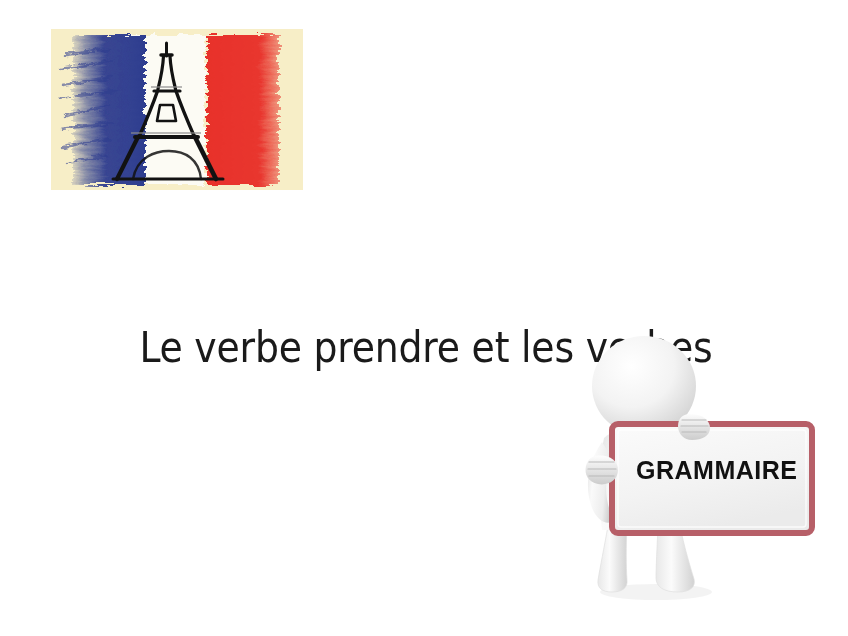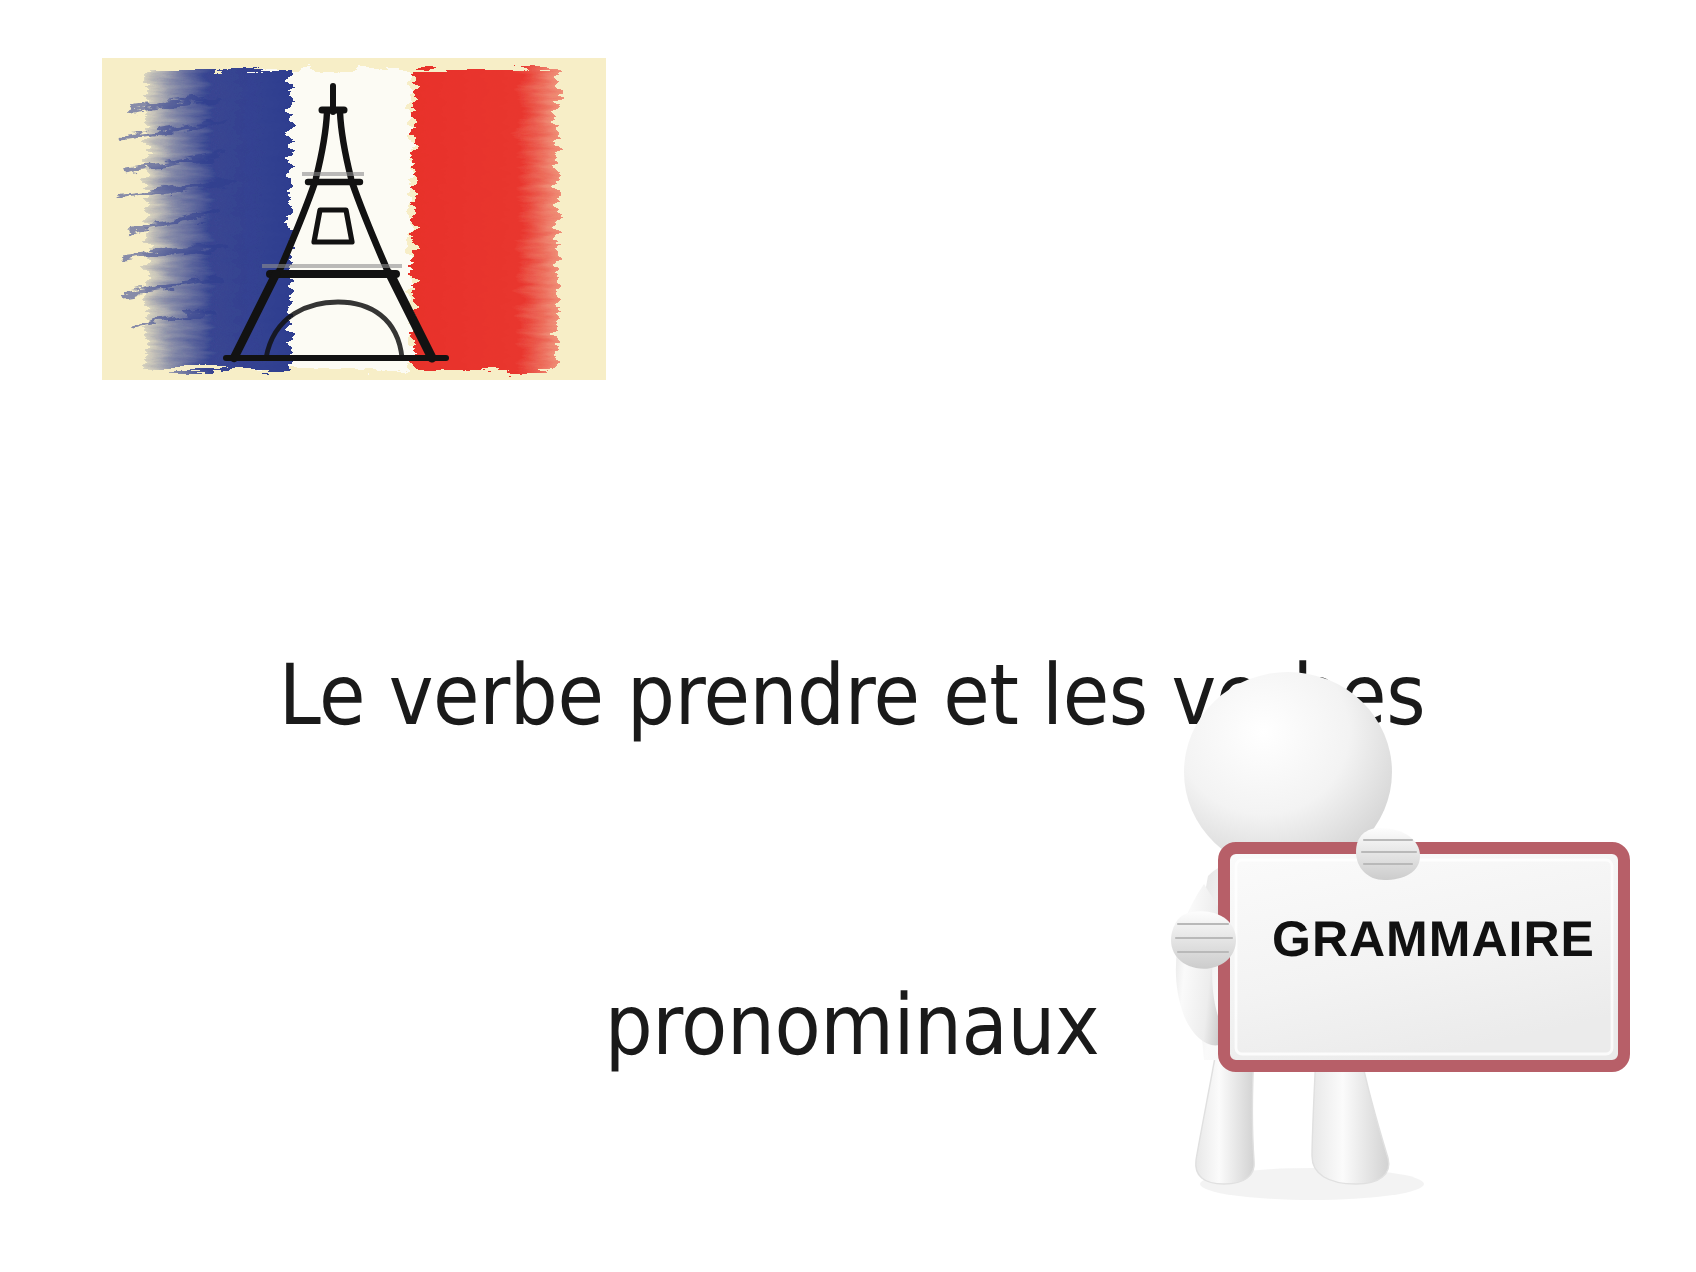--- a/index.html
+++ b/index.html
@@ -148,21 +148,20 @@
 
       <g stroke="#8d8d8d" stroke-width="2" opacity="0.6" fill="none">
         <path d="M100 58 L131 58"></path>
         <path d="M80 104 L150 104"></path>
       </g>
     </svg>
   </div>
 
   <div id="title-block">
     <span class="title-line">Le verbe prendre et les verbes</span>
-    <span class="title-line">pronominaux</span>
   </div>
 
   <div id="figure-group">
     <svg width="282" height="285" viewBox="0 0 282 285" xmlns="http://www.w3.org/2000/svg">
       <defs>
         <radialGradient id="headG" cx="38%" cy="30%" r="75%">
           <stop offset="0%" stop-color="#ffffff"></stop>
           <stop offset="55%" stop-color="#f3f3f3"></stop>
           <stop offset="100%" stop-color="#d3d3d3"></stop>
         </radialGradient>

